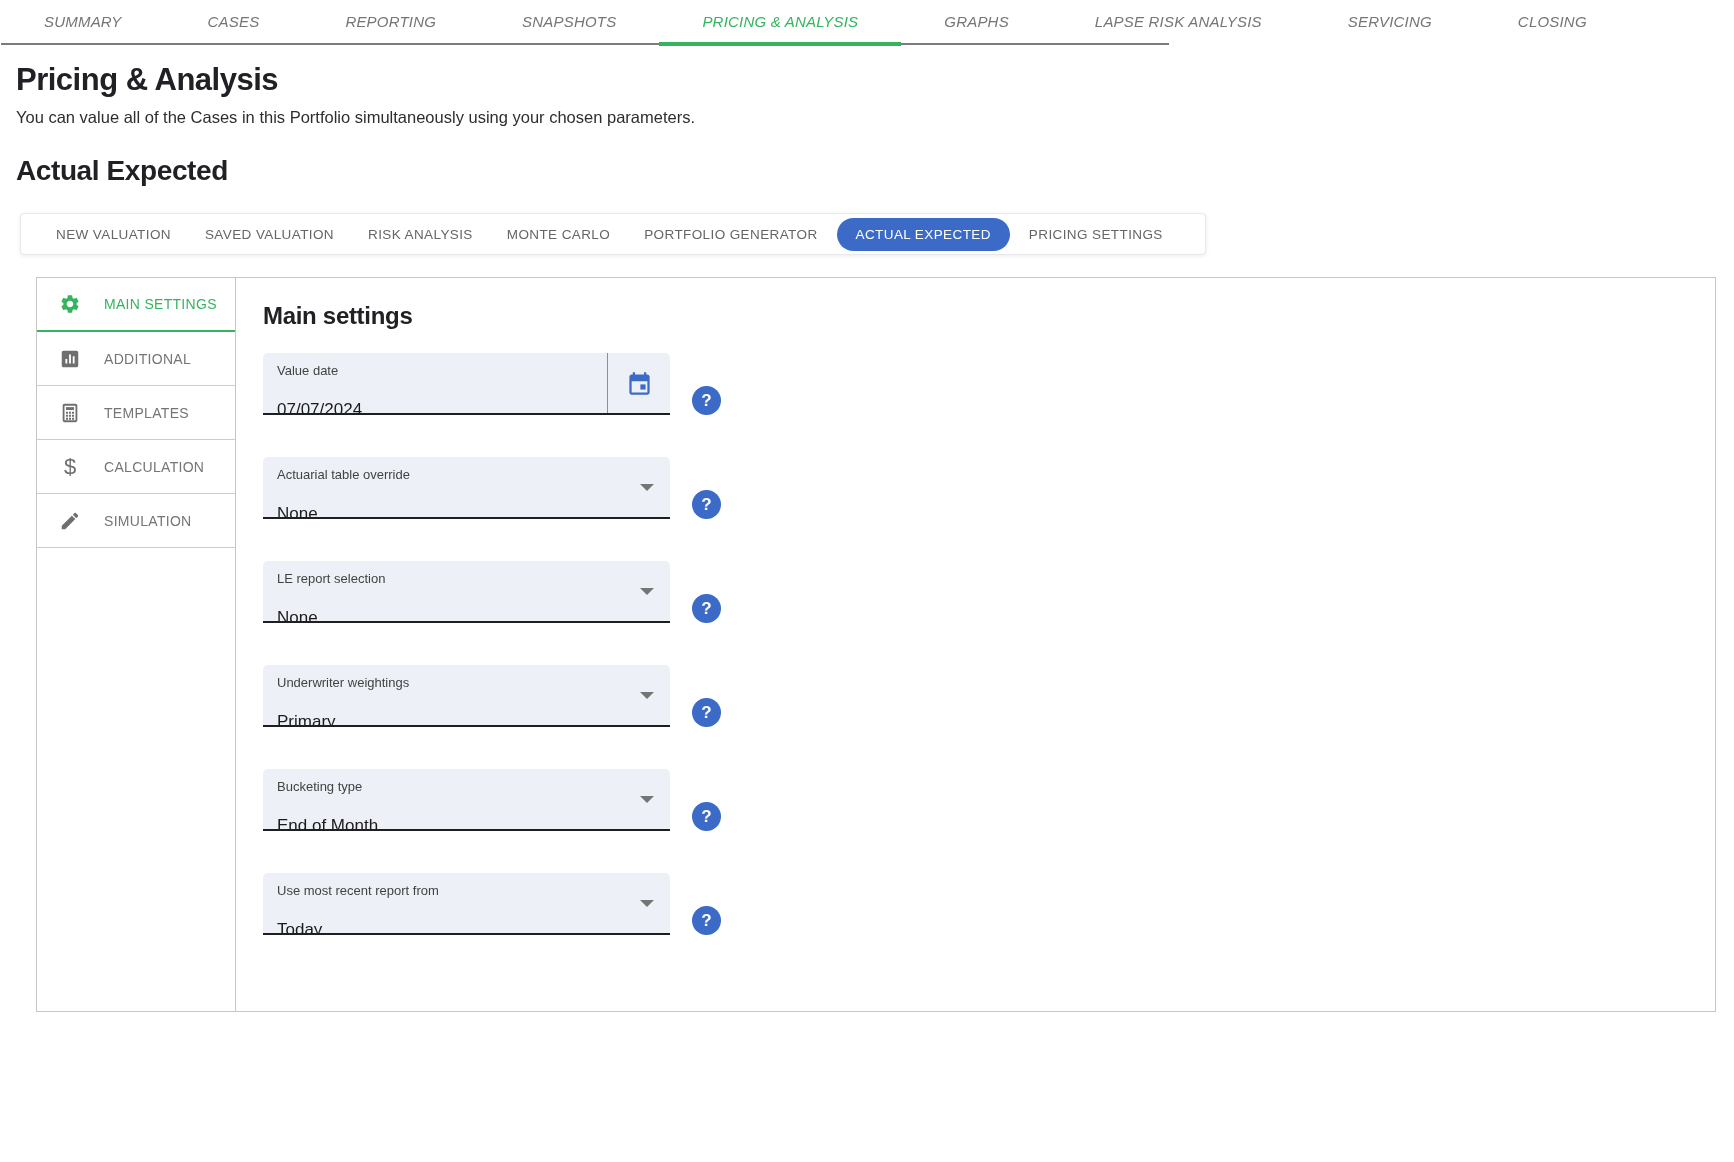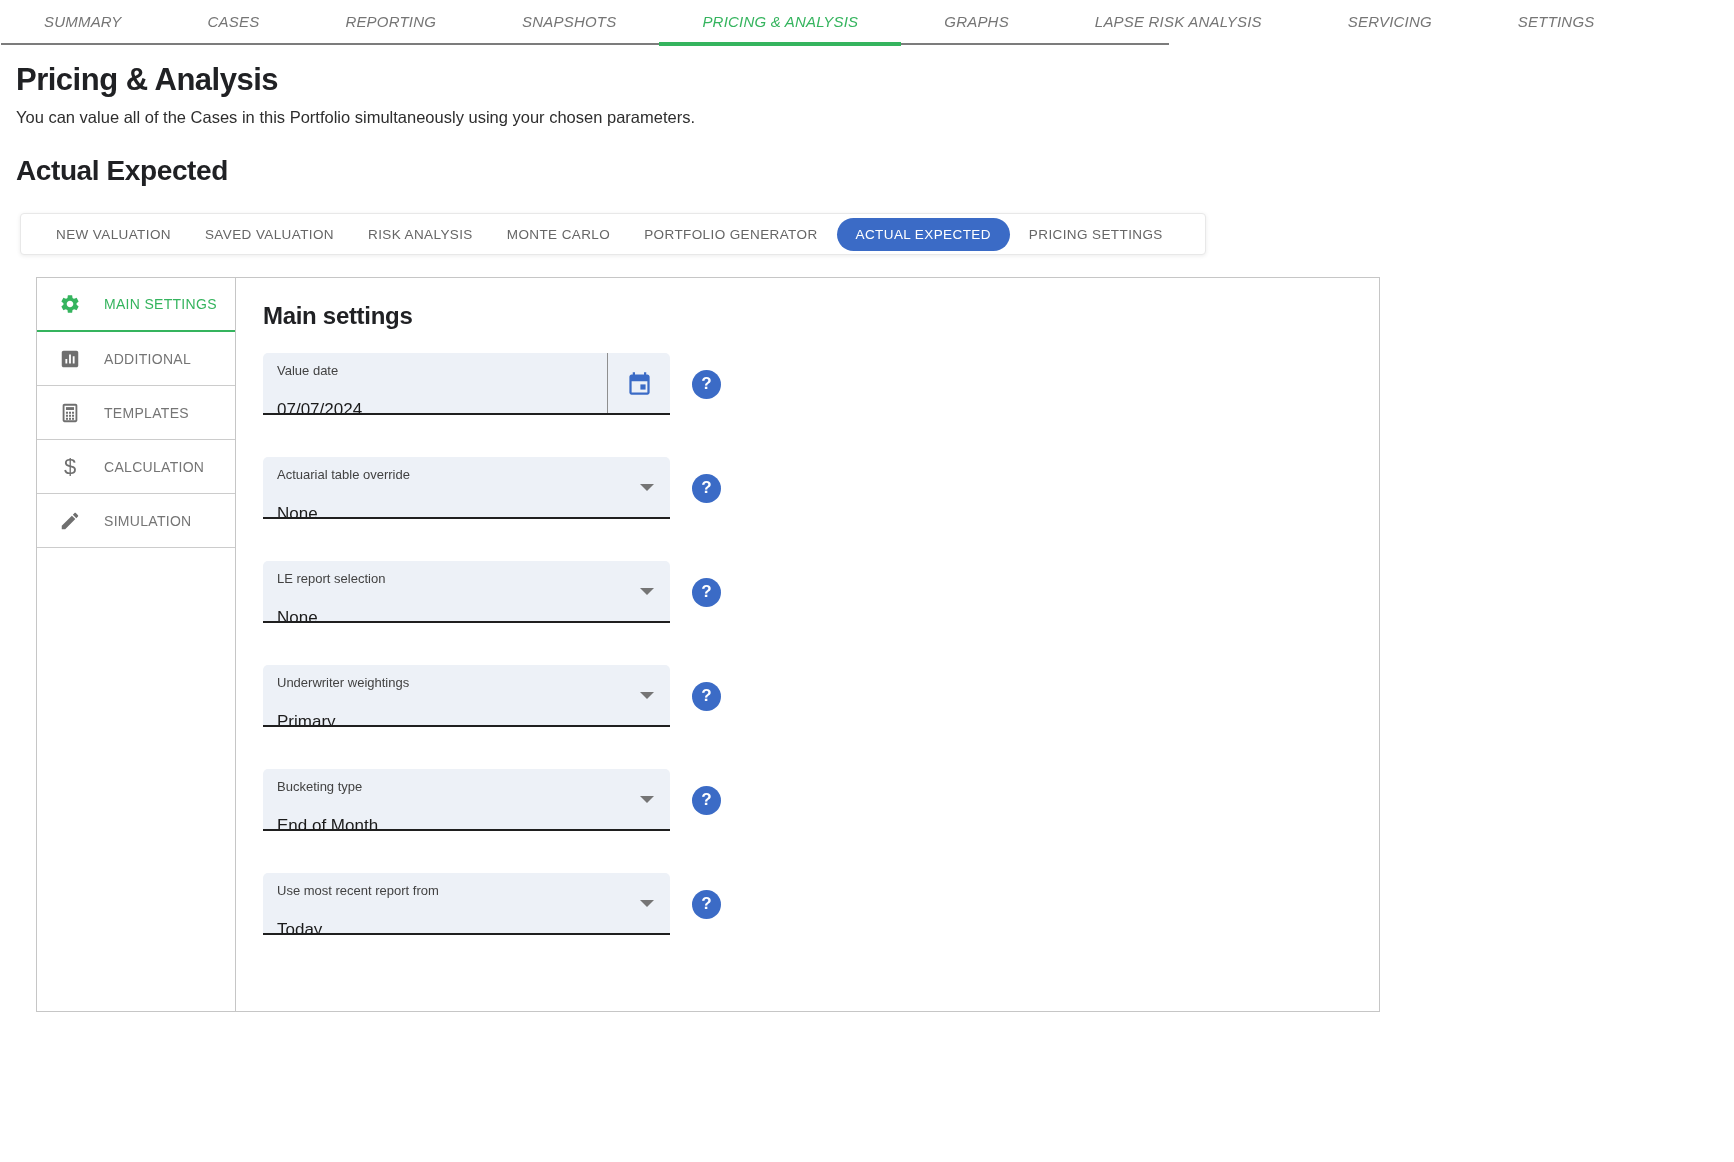--- a/index.html
+++ b/index.html
@@ -39,39 +39,39 @@
   }
   .subtab-item{
     font-size:13.5px;font-weight:500;color:#666;letter-spacing:.4px;
     padding:9px 17px;cursor:pointer;white-space:nowrap;
   }
   .subtab-item.active{
     background:var(--blue);color:#fff;border-radius:17px;padding:9px 19px;margin:0 2px;
   }
   
   .panel{
-    margin:22px 0 0 36px;width:1344px;height:735px;
+    margin:22px 0 0 36px;width:1680px;height:735px;
     border:1px solid #c6c6c6;background:#fff;display:flex;
   }
   .sidebar{width:199px;border-right:1px solid #c6c6c6;flex-shrink:0}
   .sidebar-item{
     height:54px;display:flex;align-items:center;padding-left:22px;gap:23px;
     border-bottom:1px solid #cccccc;cursor:pointer;
   }
   .sidebar-item .icon{width:22px;height:22px;color:#6f6f6f;display:flex;align-items:center;justify-content:center;flex-shrink:0}
   .sidebar-item .icon svg{width:22px;height:22px;fill:currentColor}
   .dollar-glyph{font-size:22px;line-height:22px;font-weight:400}
   .sidebar-item .label{font-size:14px;color:#757575;letter-spacing:.3px;white-space:nowrap}
   .sidebar-item.active{border-bottom:2px solid var(--green)}
   .sidebar-item.active .icon,.sidebar-item.active .label{color:var(--green)}
   
   .content{flex:1;padding:24px 0 0 27px}
   .content-heading{font-size:24px;font-weight:700;letter-spacing:-.3px;color:#202124;margin:0}
   .fields{margin-top:23px}
-  .field-row{display:flex;align-items:center}
+  .field-row{display:flex;align-items:flex-end}
   .field-row + .field-row{margin-top:42px}
   .field-box{
     width:407px;height:62px;background:var(--field-bg);
     border-radius:5px 5px 0 0;border-bottom:2px solid #1f1f1f;
     display:flex;position:relative;cursor:pointer;
   }
   .field-main{flex:1;padding:10px 0 0 14px;overflow:hidden}
   .field-label{font-size:13px;color:#424242;white-space:nowrap}
   .field-value{font-size:17px;color:#1b1b1b;margin-top:22px;white-space:nowrap}
   .field-divider{width:1px;background:#8f8f8f}
@@ -93,21 +93,21 @@
 
 <nav class="top-nav">
     <div class="nav-item">SUMMARY</div>
     <div class="nav-item">CASES</div>
     <div class="nav-item">REPORTING</div>
     <div class="nav-item">SNAPSHOTS</div>
     <div class="nav-item active">PRICING &amp; ANALYSIS</div>
     <div class="nav-item">GRAPHS</div>
     <div class="nav-item">LAPSE RISK ANALYSIS</div>
     <div class="nav-item">SERVICING</div>
-    <div class="nav-item">SETTINGS</div>
+    <div class="nav-item">CLOSING</div>
   </nav>
 
 <h1 class="page-title">Pricing &amp; Analysis</h1>
 <div class="page-subtitle">You can value all of the Cases in this Portfolio simultaneously using your chosen parameters.</div>
 <h2 class="section-title">Actual Expected</h2>
 
 <div class="subtab-bar">
     <div class="subtab-item">NEW VALUATION</div>
     <div class="subtab-item">SAVED VALUATION</div>
     <div class="subtab-item">RISK ANALYSIS</div>

